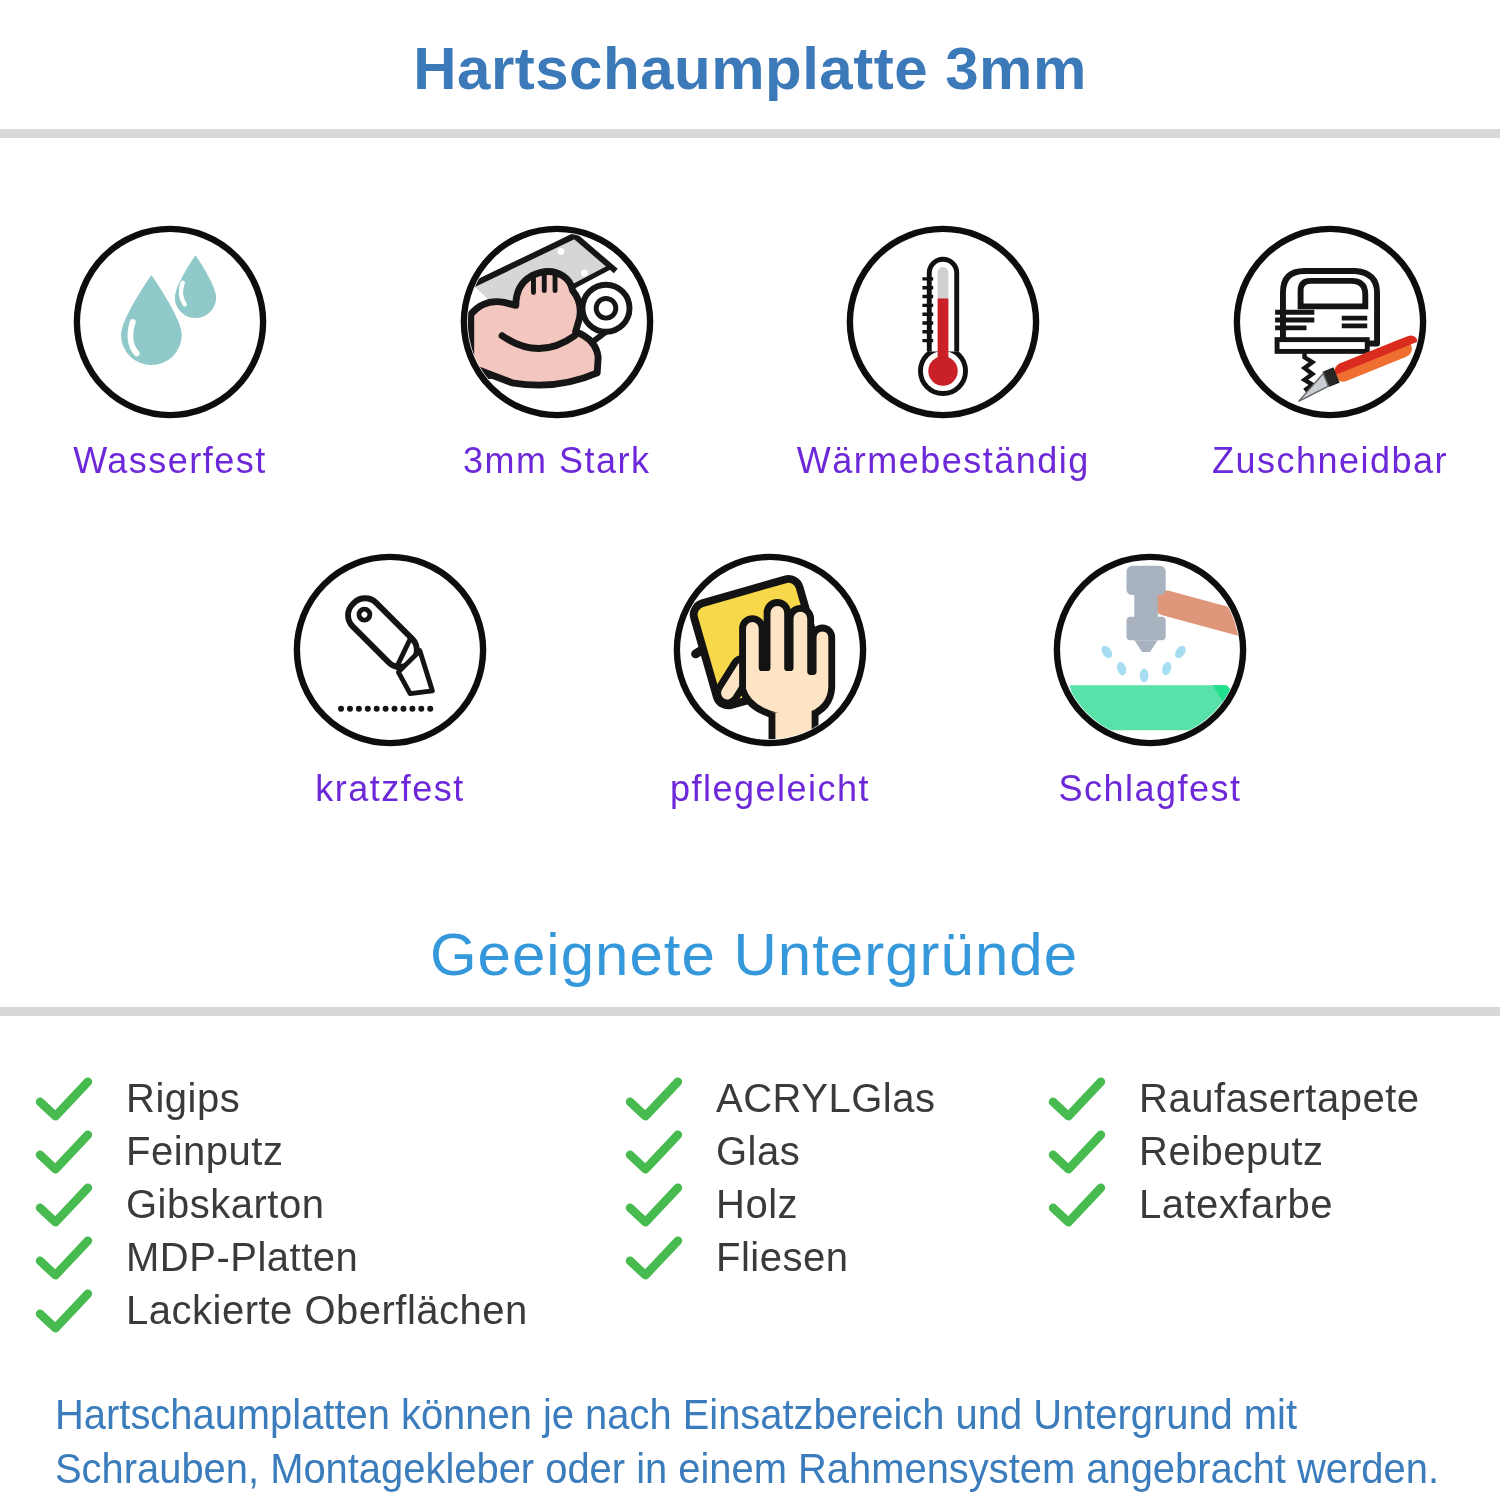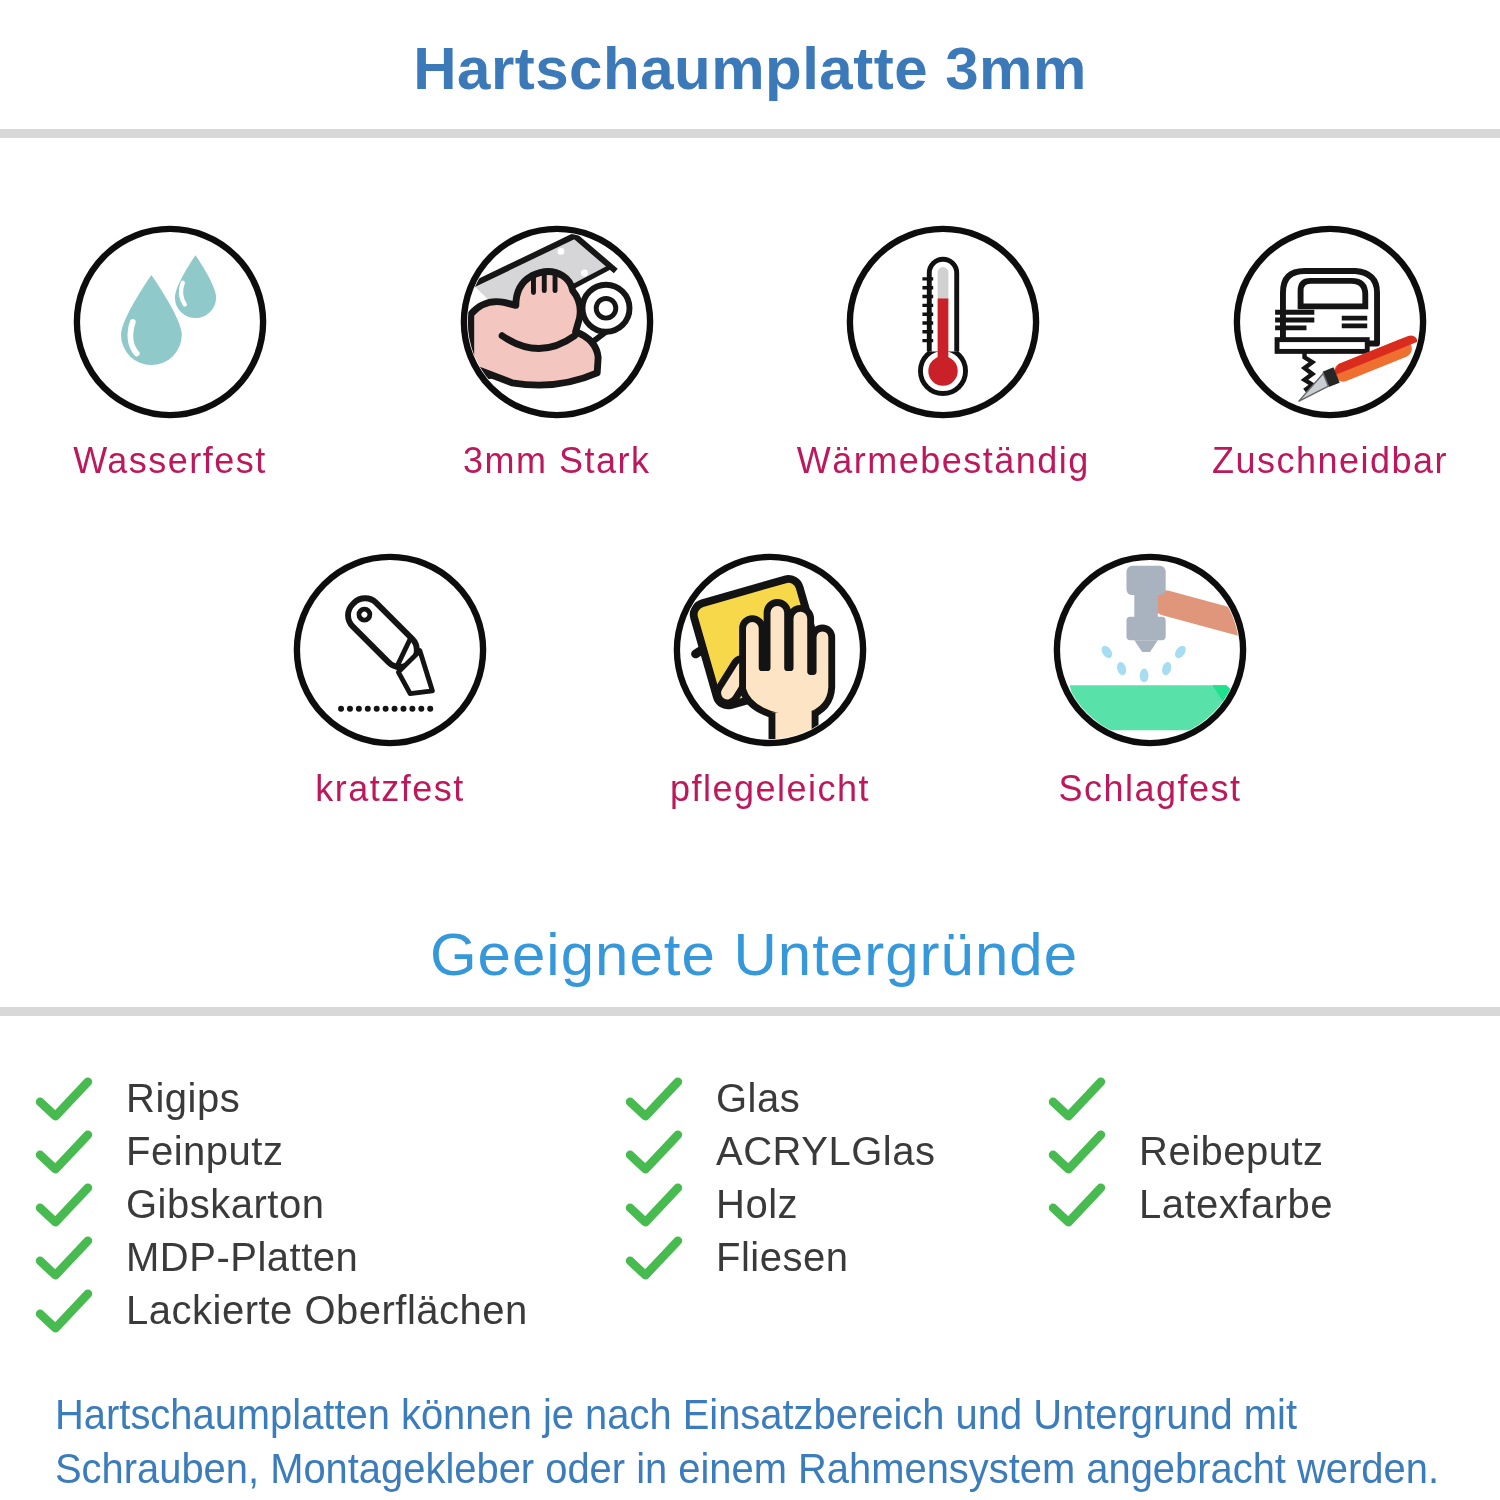--- a/index.html
+++ b/index.html
@@ -14,21 +14,21 @@
   }
   .divider{left:0;right:0;height:9px;background:#d8d8d8}
   #divider1{top:129px}
   #divider2{top:1007px}
   .feat-row{display:flex;justify-content:space-between}
   #row1{top:224px;left:30px;right:30px}
   #row2{top:552px;left:250px;right:210px}
   .feature{width:280px;display:flex;flex-direction:column;align-items:center}
   .feat-label{
     margin-top:20px;font-size:36px;font-weight:500;letter-spacing:1.5px;
-    color:#be185d;white-space:nowrap;
+    color:#6d28d9;white-space:nowrap;
   }
   .heading2{
     top:920px;left:0;right:0;text-align:center;
     font-size:60px;font-weight:500;letter-spacing:1px;color:#3598db;padding-left:8px;
   }
   .col{position:absolute;top:1072px}
   #col1{left:35px}
   #col2{left:625px}
   #col3{left:1048px}
   .li{display:flex;align-items:center;height:53px}
@@ -238,47 +238,48 @@
         </svg>
       <span>Lackierte Oberflächen</span>
     </div>
   </div>
 
   <div class="col" id="col2">
     <div class="li">
       <svg class="check" viewBox="0 0 60 46">
           <path d="M5 26 L21 41 L55 5" fill="none" stroke-width="9" stroke-linecap="round" stroke-linejoin="round" stroke="#47bb4f"></path>
         </svg>
+      <span>ACRYLGlas</span>
+    </div>
+    <div class="li">
+      <svg class="check" viewBox="0 0 60 46">
+          <path d="M5 26 L21 41 L55 5" fill="none" stroke-width="9" stroke-linecap="round" stroke-linejoin="round" stroke="#47bb4f"></path>
+        </svg>
       <span>Glas</span>
     </div>
     <div class="li">
       <svg class="check" viewBox="0 0 60 46">
           <path d="M5 26 L21 41 L55 5" fill="none" stroke-width="9" stroke-linecap="round" stroke-linejoin="round" stroke="#47bb4f"></path>
         </svg>
-      <span>ACRYLGlas</span>
-    </div>
-    <div class="li">
-      <svg class="check" viewBox="0 0 60 46">
-          <path d="M5 26 L21 41 L55 5" fill="none" stroke-width="9" stroke-linecap="round" stroke-linejoin="round" stroke="#47bb4f"></path>
-        </svg>
       <span>Holz</span>
     </div>
     <div class="li">
       <svg class="check" viewBox="0 0 60 46">
           <path d="M5 26 L21 41 L55 5" fill="none" stroke-width="9" stroke-linecap="round" stroke-linejoin="round" stroke="#47bb4f"></path>
         </svg>
       <span>Fliesen</span>
     </div>
   </div>
 
   <div class="col" id="col3">
     <div class="li">
       <svg class="check" viewBox="0 0 60 46">
           <path d="M5 26 L21 41 L55 5" fill="none" stroke-width="9" stroke-linecap="round" stroke-linejoin="round" stroke="#47bb4f"></path>
         </svg>
+      <span>Raufasertapete</span>
     </div>
     <div class="li">
       <svg class="check" viewBox="0 0 60 46">
           <path d="M5 26 L21 41 L55 5" fill="none" stroke-width="9" stroke-linecap="round" stroke-linejoin="round" stroke="#47bb4f"></path>
         </svg>
       <span>Reibeputz</span>
     </div>
     <div class="li">
       <svg class="check" viewBox="0 0 60 46">
           <path d="M5 26 L21 41 L55 5" fill="none" stroke-width="9" stroke-linecap="round" stroke-linejoin="round" stroke="#47bb4f"></path>

